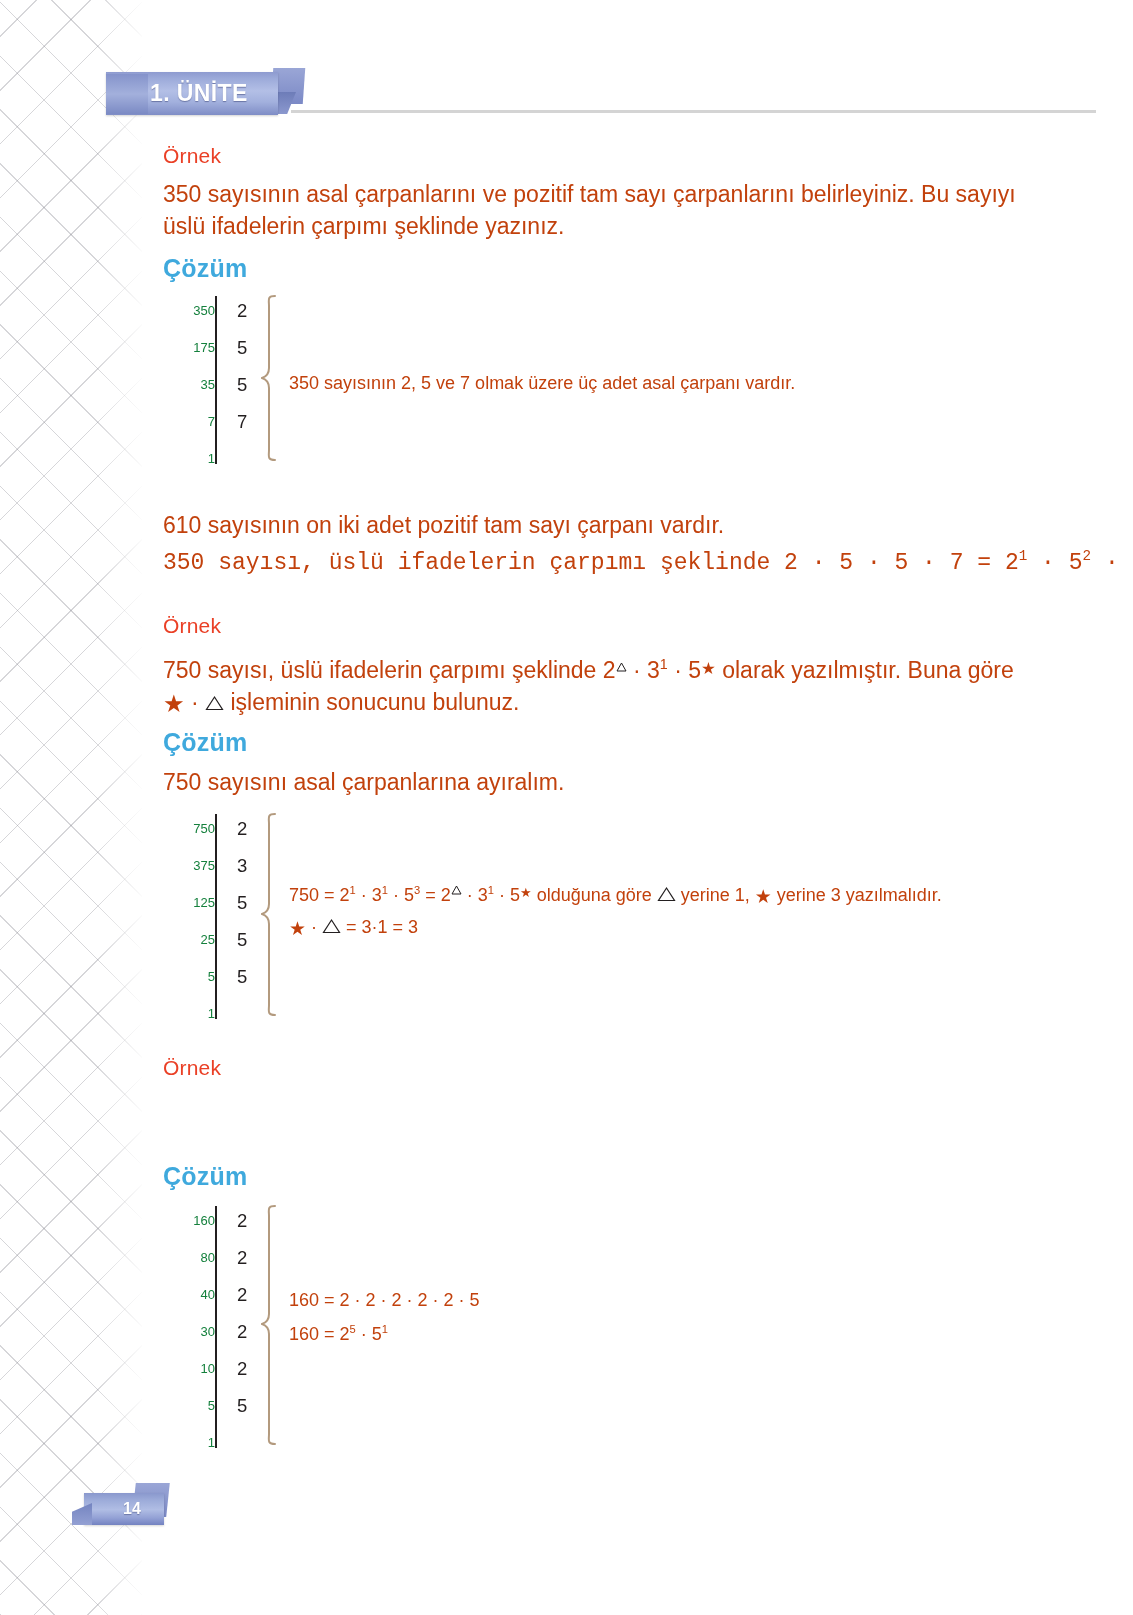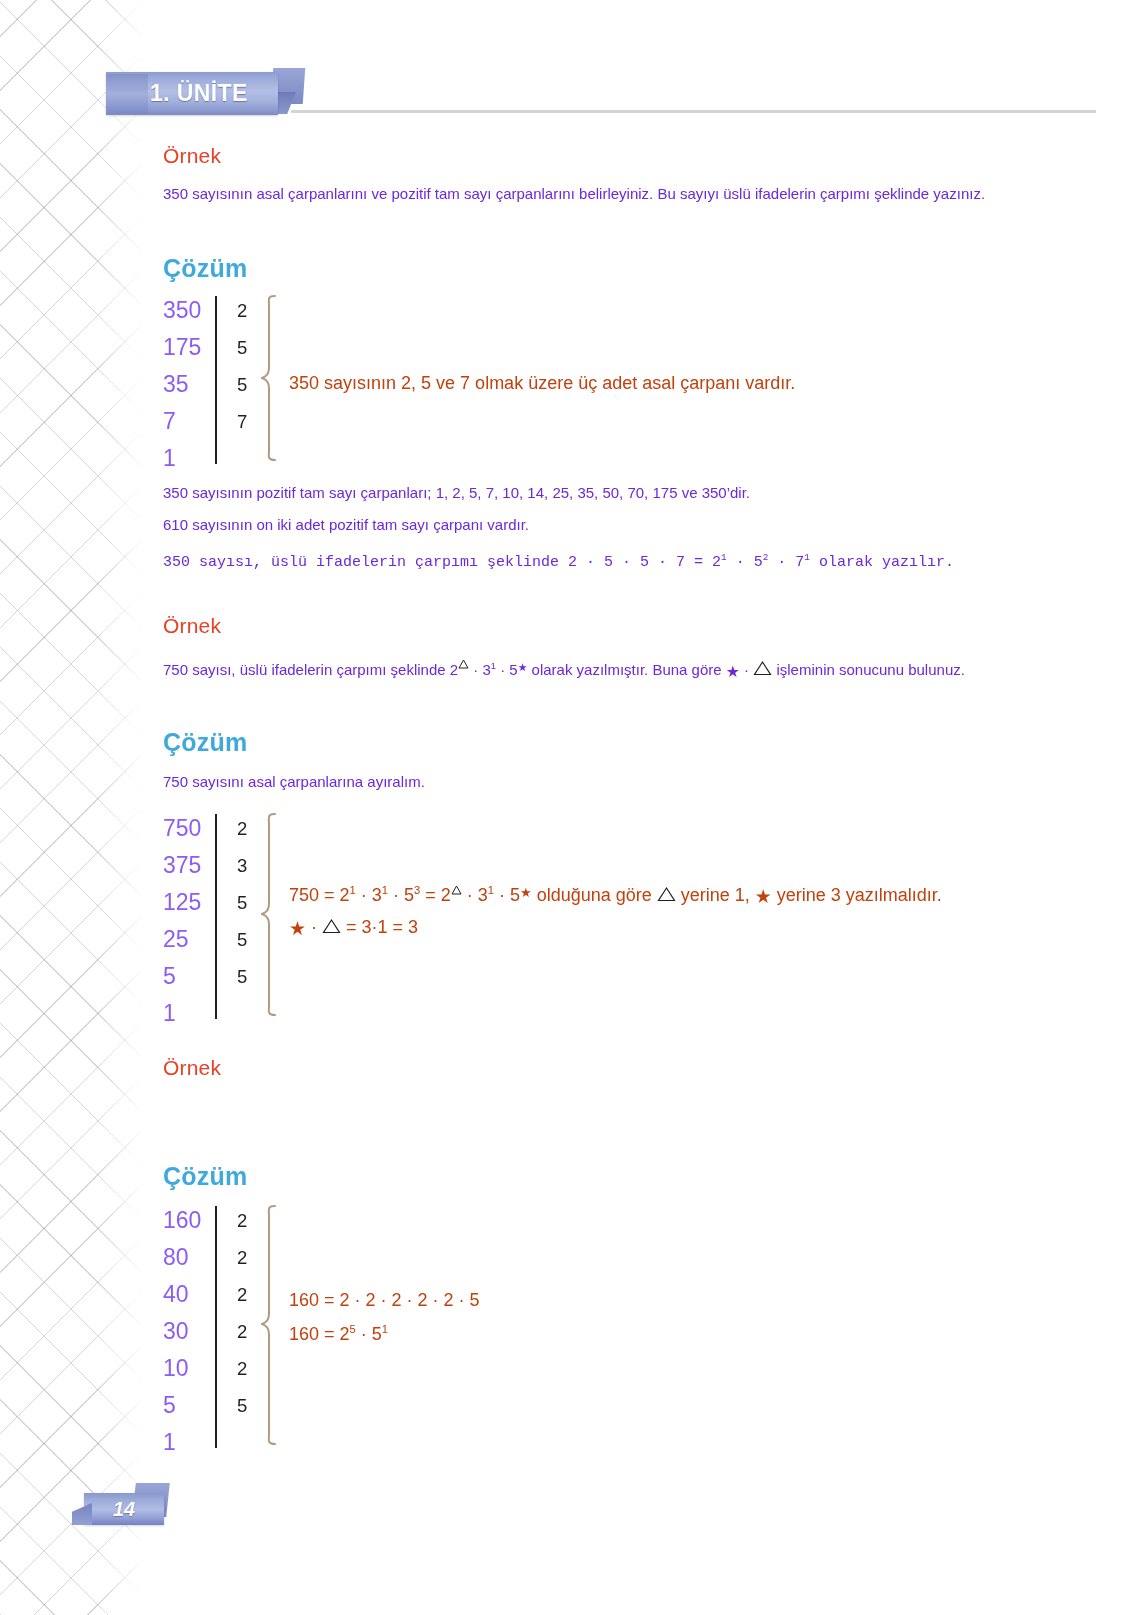--- a/index.html
+++ b/index.html
@@ -108,44 +108,45 @@
     white-space: nowrap;
   }
   .heading-cozum {
     color: #3fa9dd;
     font-size: 25px;
     font-weight: bold;
     letter-spacing: .2px;
     white-space: nowrap;
   }
   .body-text {
-    color: #6d28d9;
-    font-size: 15px;
+    color: #c2410c;
+    font-size: 23px;
     line-height: 32px;
   }
   .body-text.w1 { width: 862px; }
   .nowrap { white-space: nowrap; }
   sup {
     font-size: 0.62em;
     vertical-align: super;
     line-height: 0;
   }
 
   
   .factor-table { position: absolute; }
   .factor-table .rows { position: relative; }
   .factor-table .row {
     display: flex;
     align-items: center;
     height: 37px;
   }
   .factor-table .left {
     width: 52px;
-    font-size: 23px;
-    color: #8b5cf6;
+    text-align: right;
+    font-size: 13px;
+    color: #15803d;
     padding-right: 11px;
   }
   .factor-table .right {
     width: 40px;
     text-align: left;
     font-size: 18.5px;
     color: #231f20;
     padding-left: 11px;
   }
   .factor-table .vbar {
@@ -216,30 +217,29 @@
   #page-badge .pg-main {
     position: absolute;
     left: 12px; top: 4px;
     width: 80px; height: 32px;
     background: linear-gradient(to bottom,
       #8a98cd 0%, #9cabd9 22%, #b0bde4 52%, #93a1d5 78%, #7382c1 100%);
     box-shadow: 0 1px 2px rgba(0,0,0,.16);
   }
   #page-badge .pg-num {
     position: absolute;
-    left: 12px; top: 4px;
+    left: 20px; top: 4px;
     width: 80px; height: 32px;
     display: flex;
     align-items: center;
     justify-content: center;
     color: #ffffff;
-    font-size: 20px;
+    font-size: 16px;
     font-weight: bold;
     text-shadow: 0 1px 1px rgba(60,70,120,.5);
-    font-style: italic;
   }
 </style>
 </head>
 <body>
 
 <div id="page">
 
   <div id="bg-pattern"></div>
   <div id="bg-fade"></div>
 
@@ -284,21 +284,20 @@
       </div>
       <div class="row">
         <div class="left">1</div>
         <div class="right"></div>
       </div>
     </div>
   </div>
 
   <div class="side-note" style="left:289px; top:366px;">350 sayısının 2, 5 ve 7 olmak üzere üç adet asal çarpanı vardır.</div>
 
-  <div class="abs body-text" style="left:163px; top:477px;">350 sayısının pozitif tam sayı çarpanları; 1, 2, 5, 7, 10, 14, 25, 35, 50, 70, 175 ve 350’dir.</div>
   <div class="abs body-text" style="left:163px; top:509px;">610 sayısının on iki adet pozitif tam sayı çarpanı vardır.</div>
 
   <div class="abs body-text nowrap" style="left:163px; top:547px;font-family:Liberation Mono, monospace;">
     <span>350 sayısı, üslü ifadelerin çarpımı şeklinde 2 · 5 · 5 · 7 = 2</span><sup>1</sup><span> · 5</span><sup>2</sup><span> · 7</span><sup>1</sup><span> olarak yazılır.</span>
   </div>
 
   <div class="abs heading-ornek" style="left:163px; top:614px;">Örnek</div>
 
   <div class="abs body-text" style="left:163px; top:648px; width:870px;">
     <span>750 sayısı, üslü ifadelerin çarpımı şeklinde 2</span><span class="tri-sup">

